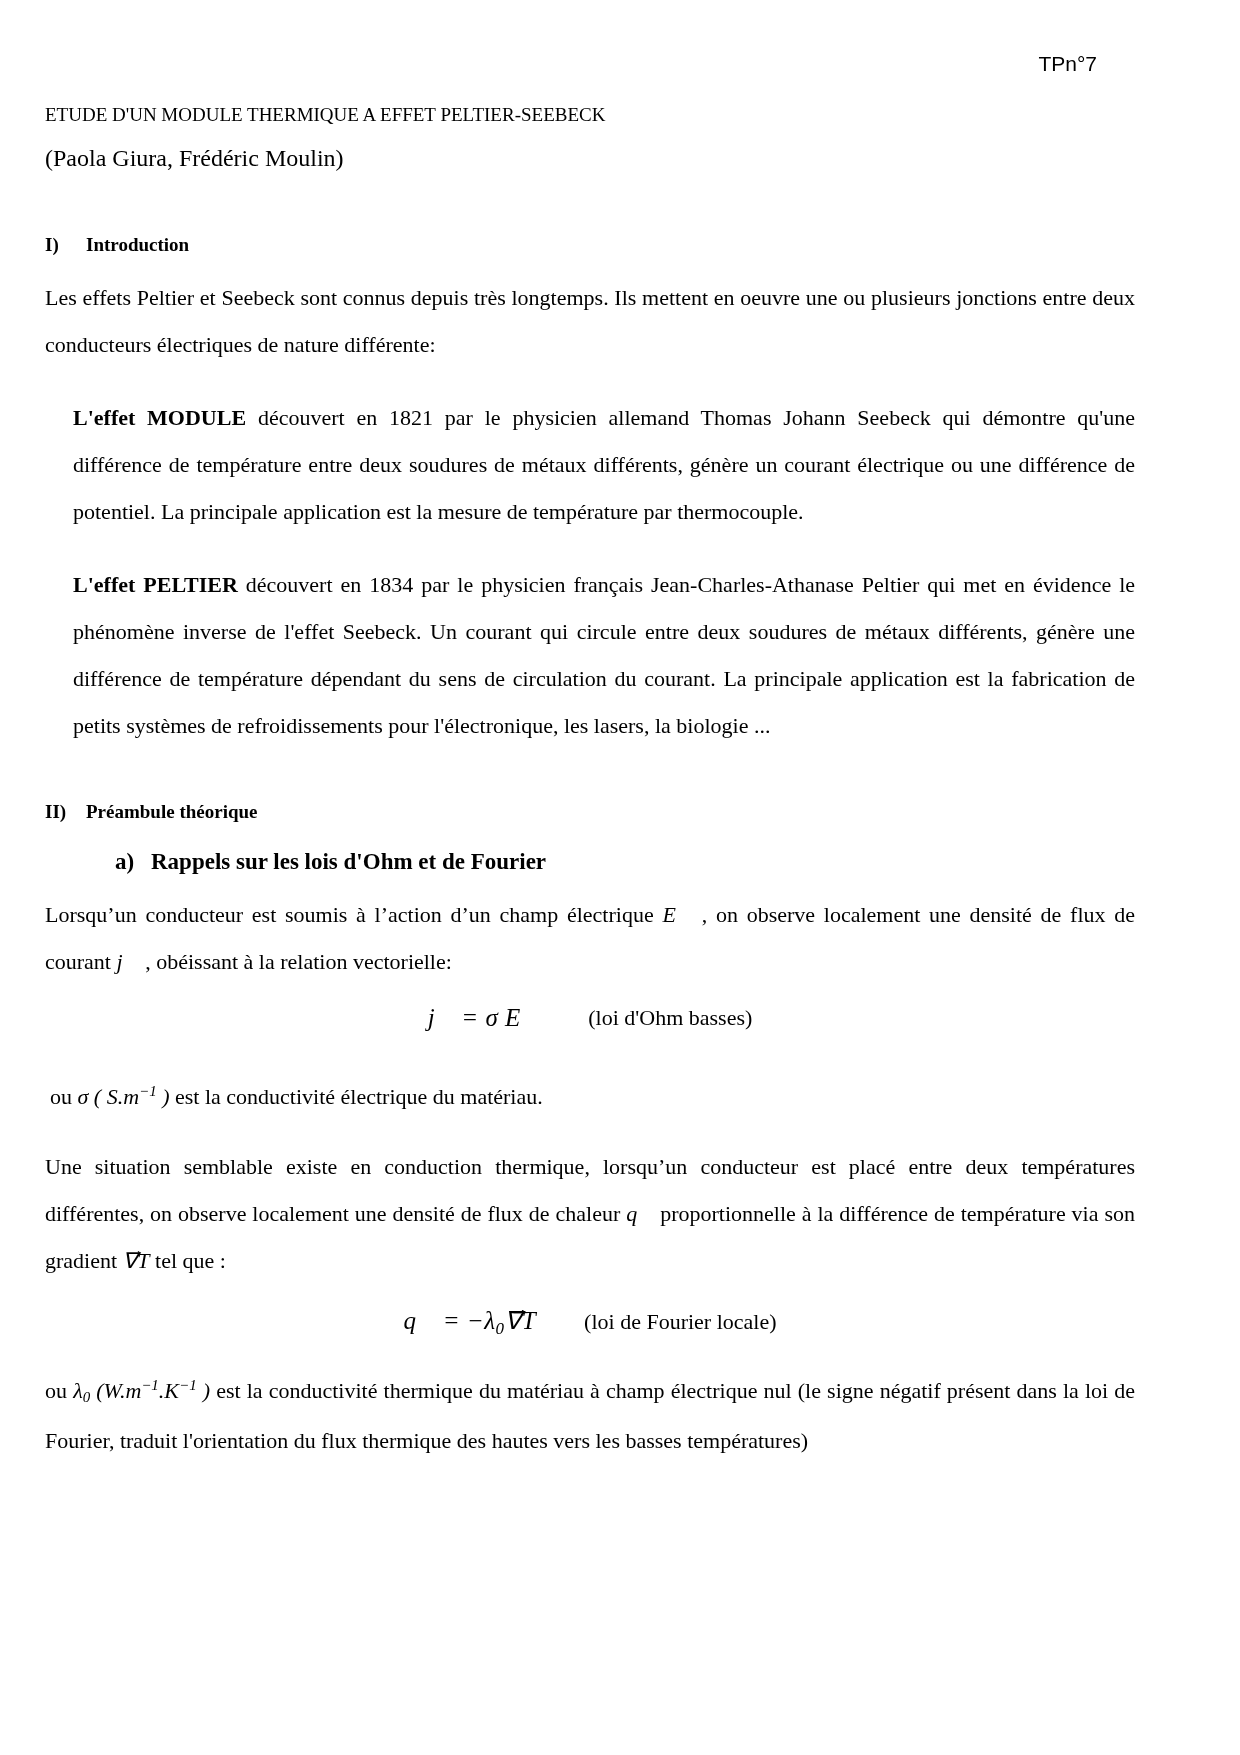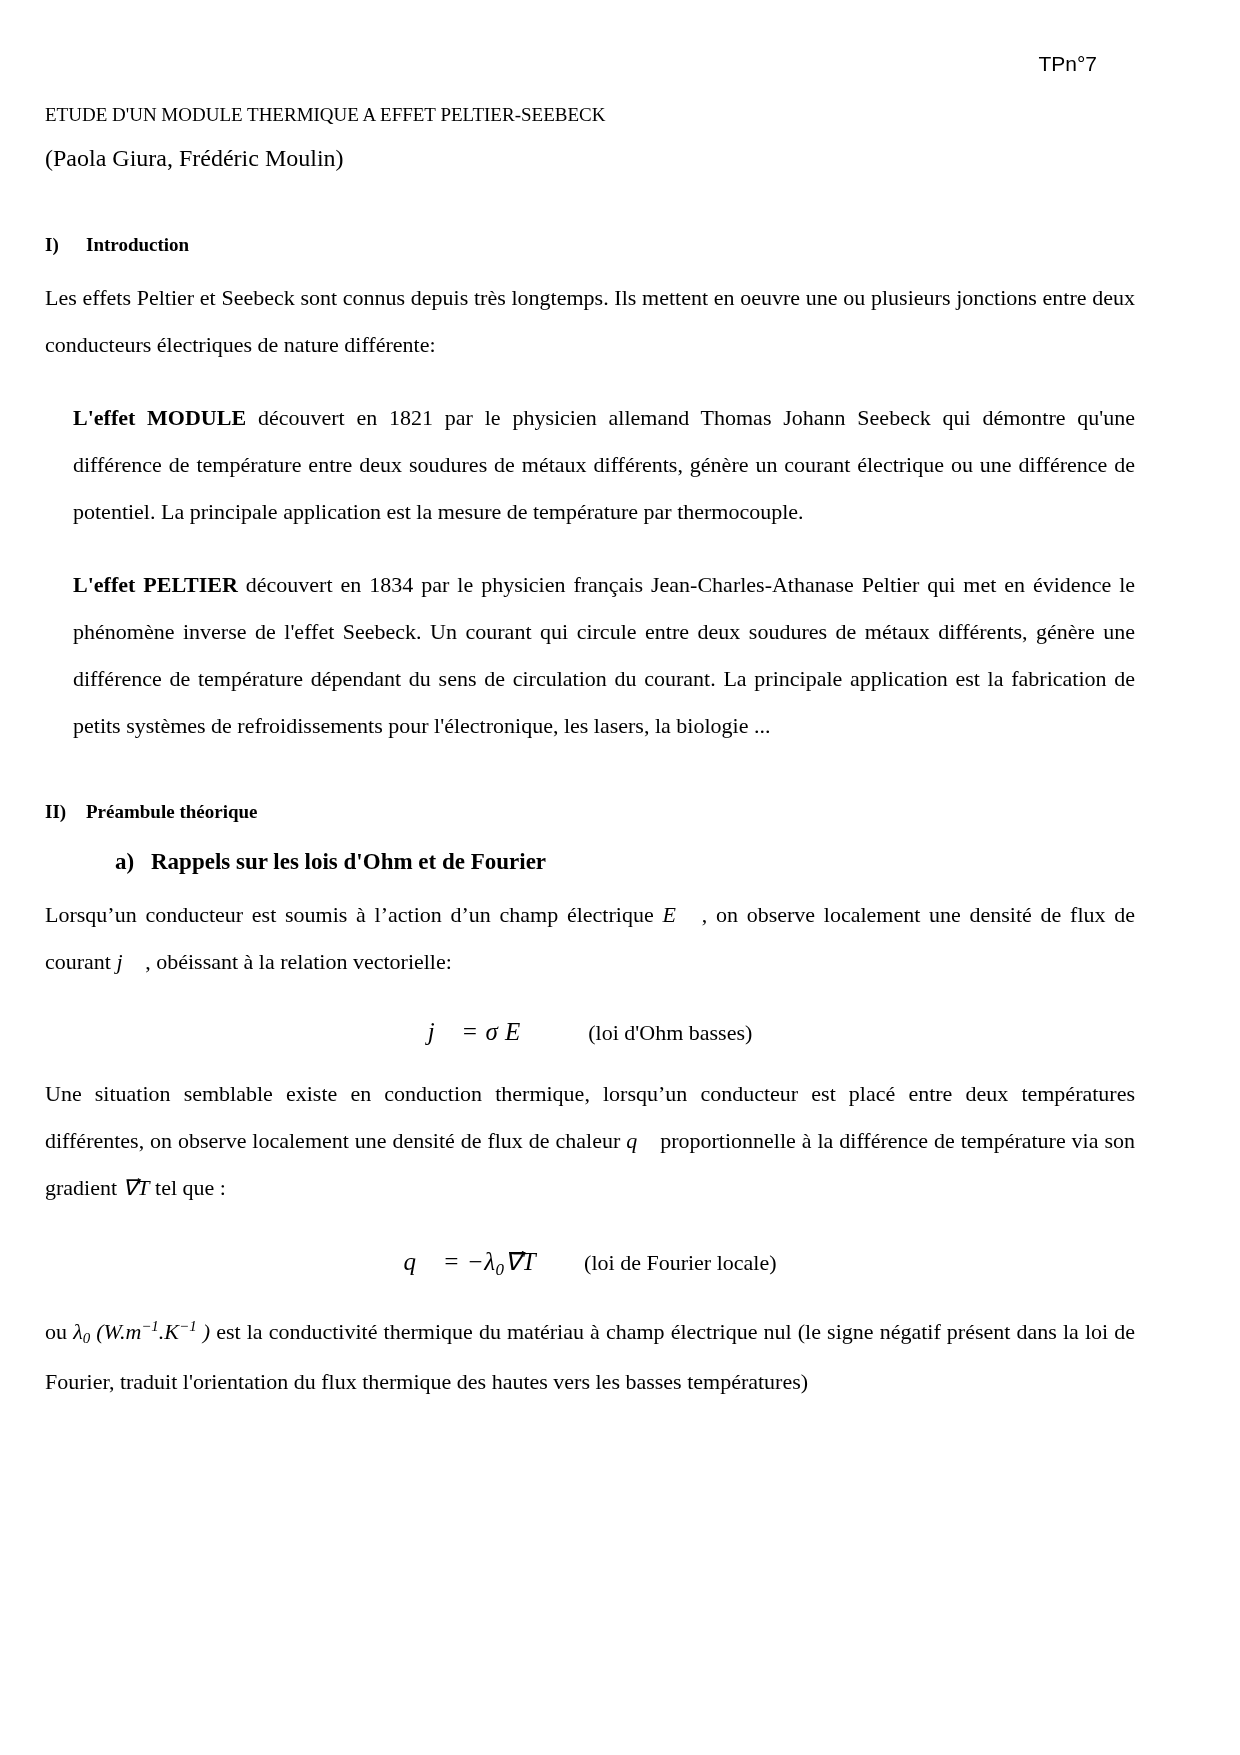--- a/index.html
+++ b/index.html
@@ -89,22 +89,22 @@
     line-height: 34px;
   }
   .equation .formula {
     font-style: italic;
     letter-spacing: 0.5px;
   }
   .equation .eq-label {
     font-size: 22px;
     font-style: normal;
   }
-  .eq-ohm { margin-top: 30px; }
-  .eq-fourier { margin-top: 34px; }
+  .eq-ohm { margin-top: 16px; align-items: flex-end; }
+  .eq-fourier { margin-top: 20px; }
   
   .seg-t { }
   .seg-b { font-weight: bold; }
   .seg-m { font-style: italic; }
   .seg-sup {
     font-style: italic;
     font-size: 0.68em;
     position: relative;
     top: -0.55em;
   }
@@ -146,20 +146,21 @@
     <span class="h-num">a)</span><span class="h-label">Rappels sur les lois d'Ohm et de Fourier</span>
   </div>
 
   <p class="para first-after-h"><span class="seg-t">Lorsqu’un conducteur est soumis à l’action d’un champ électrique </span><span class="seg-m">E⃗</span><span class="seg-t"> , on observe localement une densité de flux de courant </span><span class="seg-m">j⃗</span><span class="seg-t"> , obéissant à la relation vectorielle:</span></p>
 
   <div class="equation eq-ohm">
     <span class="formula"><span class="seg-m">j⃗ = σ E⃗</span></span>
     <span class="eq-label">(loi d'Ohm basses)</span>
   </div>
 
+  <p class="para sigma-line"><span class="seg-t">ou </span><span class="seg-m">σ ( S.m</span><span class="seg-sup">−1</span><span class="seg-m"> )</span><span class="seg-t"> est la conductivité électrique du matériau.</span></p>
 
   <p class="para" style="margin-top:20px;"><span class="seg-t">Une situation semblable existe en conduction thermique, lorsqu’un conducteur est placé entre deux températures différentes, on observe localement une densité de flux de chaleur </span><span class="seg-m">q⃗</span><span class="seg-t"> proportionnelle à la différence de température via son gradient </span><span class="seg-m">∇⃗T</span><span class="seg-t"> tel que :</span></p>
 
   <div class="equation eq-fourier">
     <span class="formula"><span class="seg-m">q⃗ = −λ</span><span class="seg-sub">0</span><span class="seg-m">∇⃗T</span></span>
     <span class="eq-label">(loi de Fourier locale)</span>
   </div>
 
   <p class="para lambda-line"><span class="seg-t">ou </span><span class="seg-m">λ</span><span class="seg-sub">0</span><span class="seg-m"> (W.m</span><span class="seg-sup">−1</span><span class="seg-m">.K</span><span class="seg-sup">−1</span><span class="seg-m"> )</span><span class="seg-t"> est la conductivité thermique du matériau à champ électrique nul (le signe négatif présent dans la loi de Fourier, traduit l'orientation du flux thermique des hautes vers les basses températures)</span></p>
 

